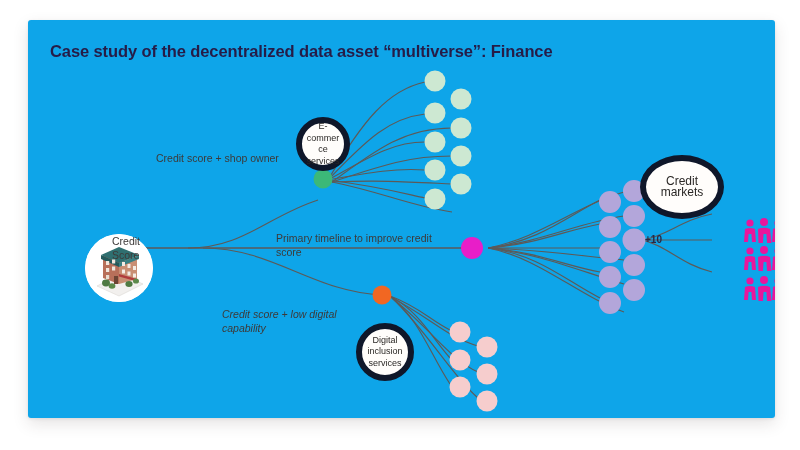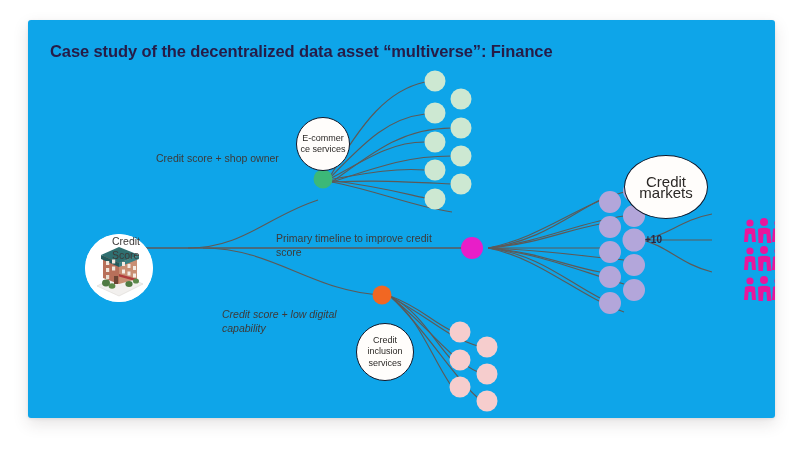--- a/index.html
+++ b/index.html
@@ -47,21 +47,21 @@
   }
   .lbl {
     position: absolute;
     color: #3d3a39;
     font-size: 10.5px;
     line-height: 14px;
     white-space: pre-line;
   }
   .circle-lbl {
     position: absolute;
-    border: 1px solid #0f172a;
+    border: 6px solid #0f172a;
     border-radius: 50%;
     background: #fffdfb;
     color: #2b2826;
     font-size: 9px;
     line-height: 11.5px;
     text-align: center;
     display: flex;
     align-items: center;
     justify-content: center;
     box-sizing: border-box;
@@ -286,22 +286,22 @@
     <div class="lbl" style="left:128px; top:131px; width:150px;">Credit score + shop owner</div>
 
     <div class="lbl" style="left:248px; top:211px; width:190px;">Primary timeline to improve credit
 score</div>
 
     <div class="lbl" style="left:194px; top:287px; width:160px;font-style:italic;">Credit score + low digital capability</div>
 
     <div class="circle-lbl" style="left:268px; top:97px; width:54px; height:54px;">E-commer
 ce services</div>
 
-    <div class="circle-lbl" style="left:328px; top:303px; width:58px; height:58px;">Credit
+    <div class="circle-lbl" style="left:328px; top:303px; width:58px; height:58px;">Digital
 inclusion
 services</div>
 
-    <div class="circle-lbl" style="left:596px; top:135px; width:84px; height:64px; font-size:15px;">Credit markets</div>
+    <div class="circle-lbl" style="left:612px; top:135px; width:84px; height:64px; font-size:12px;">Credit markets</div>
 
     <div class="plus-lbl" style="left:602px; top:214px; width:32px;">+10</div>
 
   </div>
 </div>
 
 </body></html>

